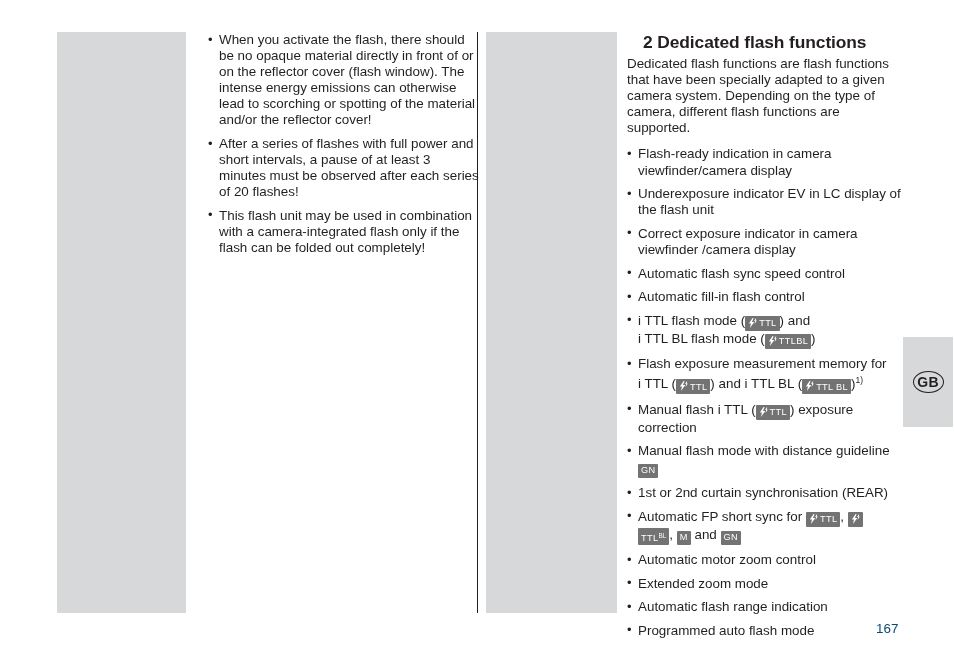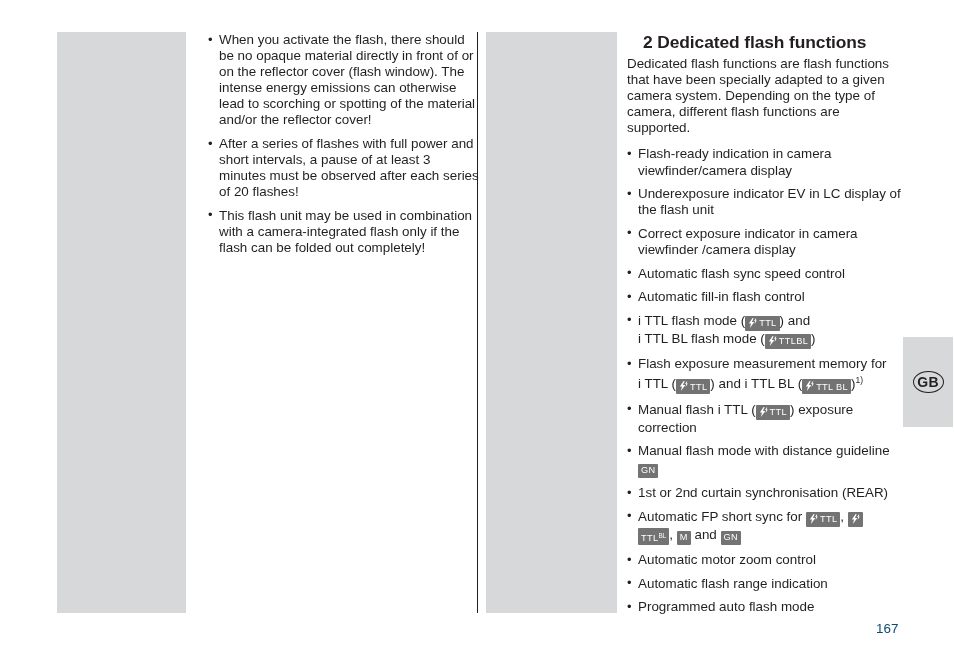--- a/index.html
+++ b/index.html
@@ -144,20 +144,21 @@
                 <path d="M4.6 0 L0.9 5.4 H3.0 L1.9 10 L6.3 4.1 H4.0 L5.6 0 Z" fill="#ffffff"></path>
                 <path d="M7.6 0.4 L6.1 3.0 h1.1 L6.6 6.0 L8.8 2.6 H7.6 L8.3 0.4 Z" fill="#ffffff"></path>
               </svg></span></span><br>
         <span class="badge"><span>TTL</span><sup>BL</sup></span><span>,</span>
         <span class="badge"><span>M</span></span>
         <span>and</span>
         <span class="badge"><span>GN</span></span>
       </li>
 
       <li>Automatic motor zoom control</li>
+      <li>Extended zoom mode</li>
       <li>Automatic flash range indication</li>
       <li>Programmed auto flash mode</li>
 
     </ul>
   </div>
 
   <div id="folio">167</div>
 
 </div>
 

